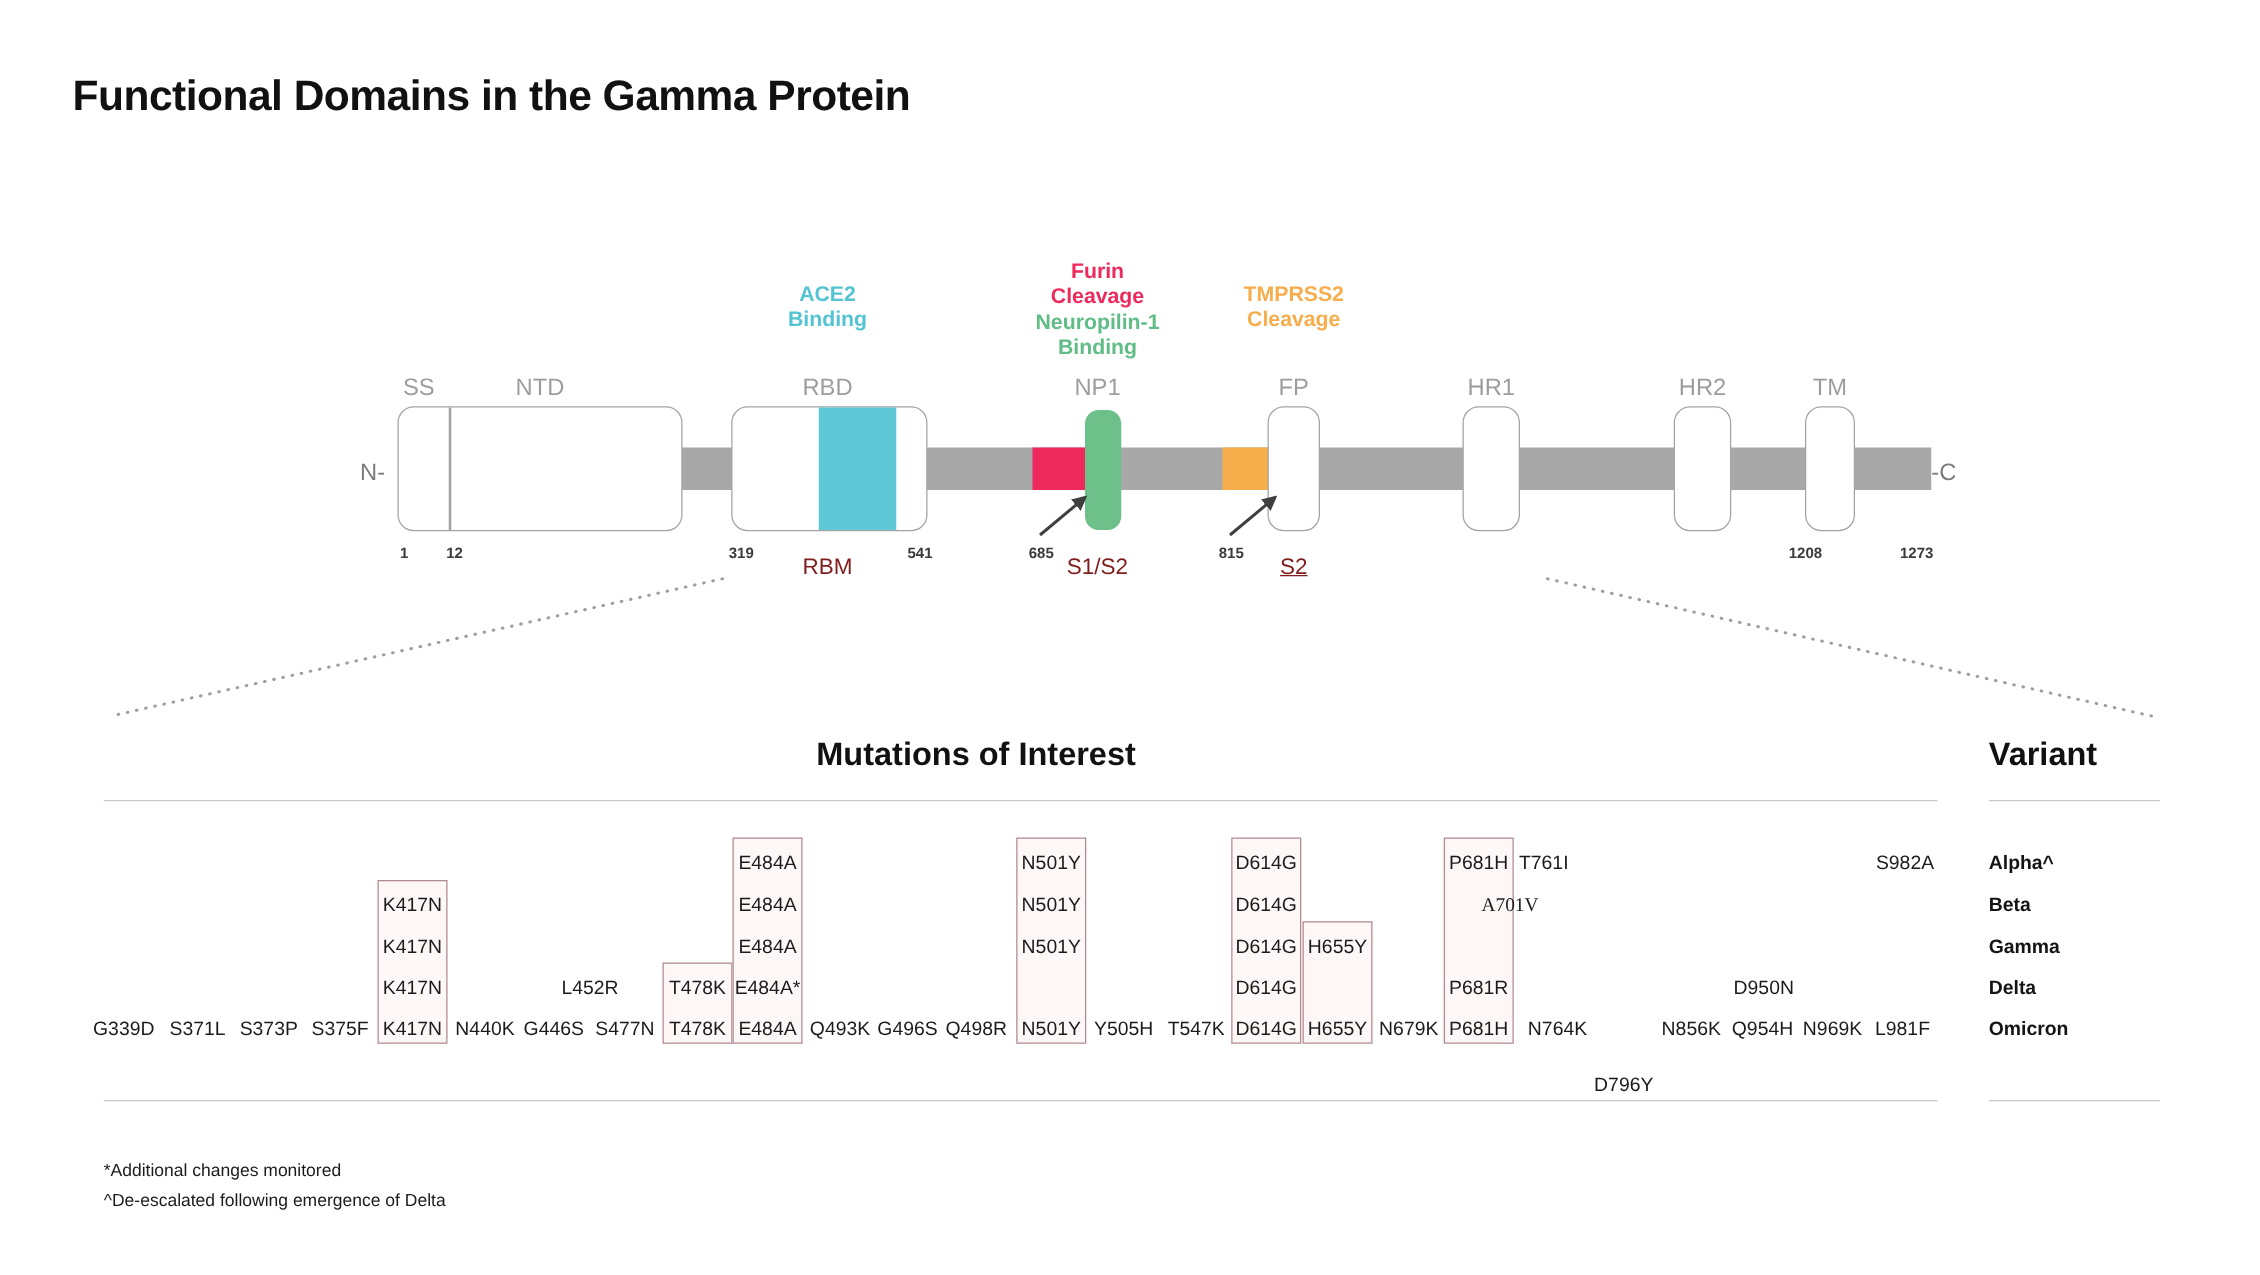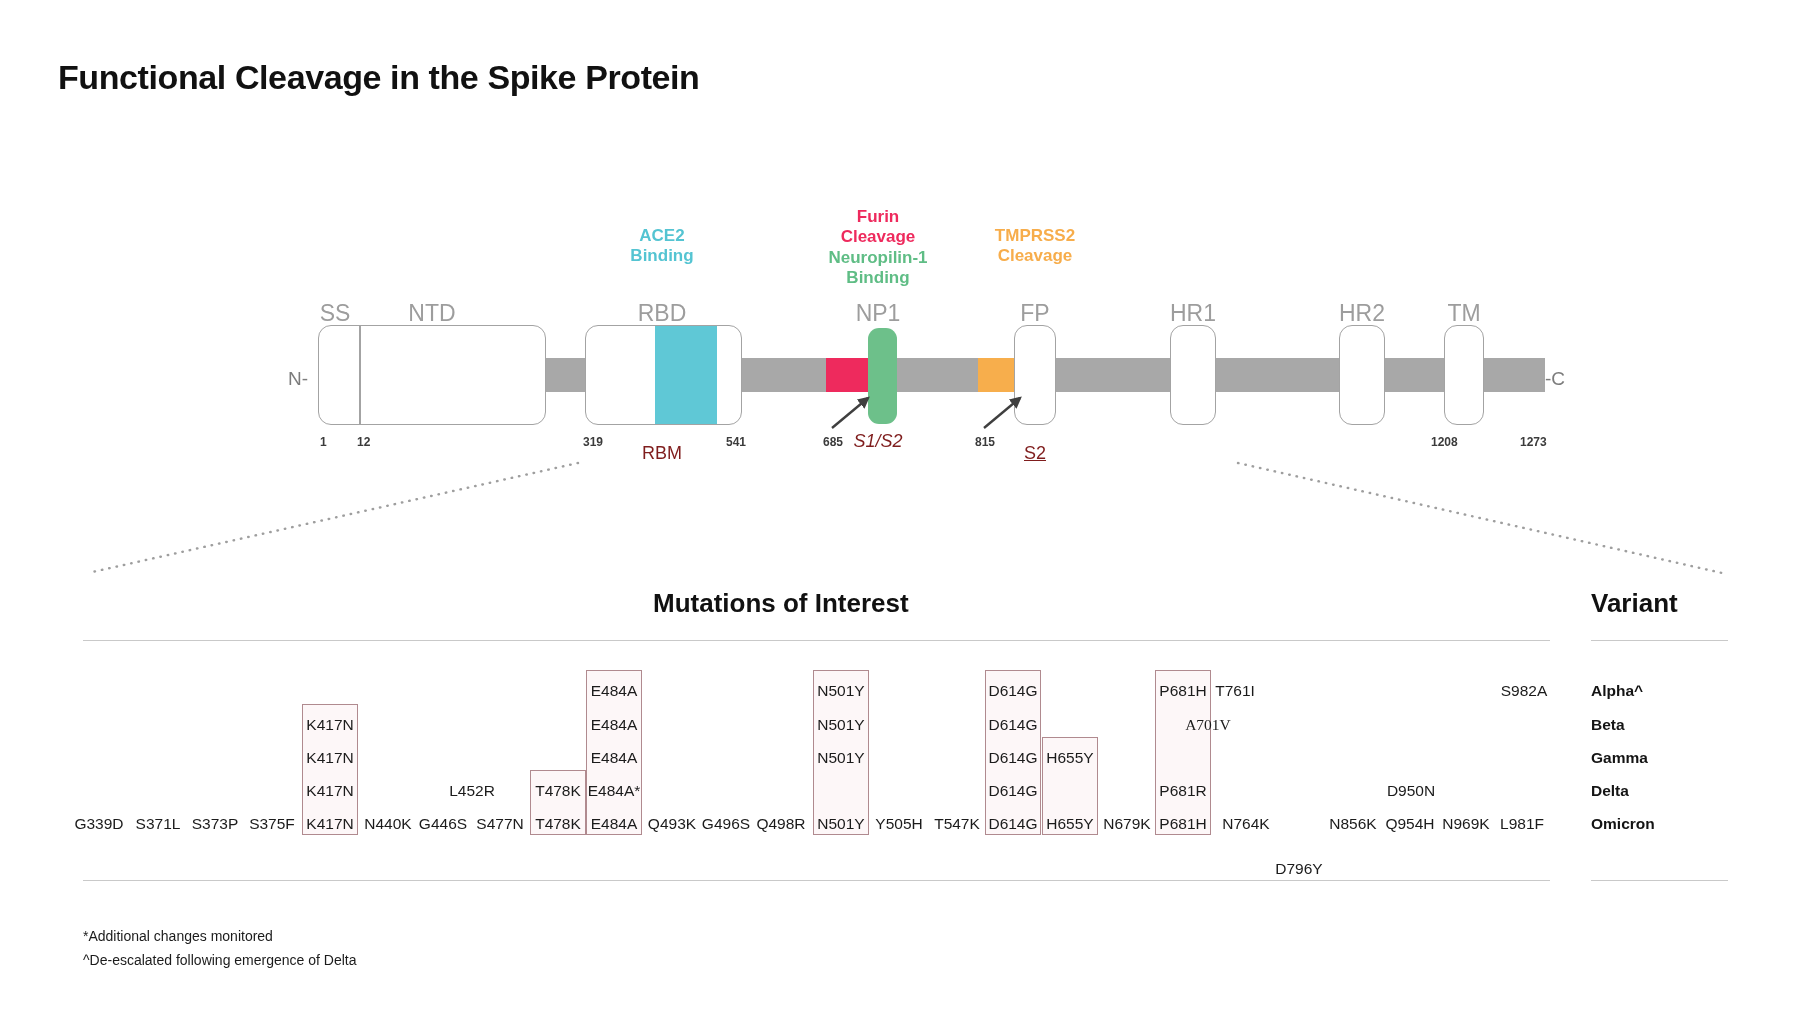--- a/index.html
+++ b/index.html
@@ -20,21 +20,21 @@
   }
 
   
   #domain-diagram{position:absolute;left:0;top:0;width:1808px;height:480px;}
 
   .func-label{
     position:absolute;text-align:center;font-weight:bold;font-size:17px;
     line-height:20px;white-space:pre-line;
   }
   .dom-name{
-    position:absolute;text-align:center;font-size:23px;color:#9d9d9d;font-weight:normal;
+    position:absolute;text-align:center;font-size:19px;color:#9d9d9d;font-weight:normal;
   }
   .pos-num{
     position:absolute;font-size:12px;font-weight:bold;color:#3b3b3b;
   }
   .term-label{
     position:absolute;font-size:19px;color:#7c7c7c;font-weight:normal;
   }
   .sub-label{
     position:absolute;font-size:18px;color:#7f1d1d;text-align:center;
   }
@@ -72,21 +72,21 @@
   }
   .footnote{
     position:absolute;font-size:14px;color:#1b1b1b;white-space:nowrap;
   }
 </style>
 </head>
 <body>
 
 <div id="stage">
 
-  <div class="page-title">Functional Cleavage in the Spike Protein</div>
+  <div class="page-title">Functional Domains in the Gamma Protein</div>
 
   <div id="domain-diagram">
 
     <div class="func-label" style="left:562px;top:226px;width:200px;color:#54c4d2;">ACE2
 Binding</div>
     <div class="func-label" style="left:778px;top:207px;width:200px;color:#ee2a5d;">Furin
 Cleavage</div>
     <div class="func-label" style="left:778px;top:248px;width:200px;color:#5fbd85;">Neuropilin-1
 Binding</div>
     <div class="func-label" style="left:935px;top:226px;width:200px;color:#f7ad4b;">TMPRSS2
@@ -141,21 +141,21 @@
     <div class="pos-num" style="left:320px;top:435px;">1</div>
     <div class="pos-num" style="left:357px;top:435px;">12</div>
     <div class="pos-num" style="left:583px;top:435px;">319</div>
     <div class="pos-num" style="left:726px;top:435px;">541</div>
     <div class="pos-num" style="left:823px;top:435px;">685</div>
     <div class="pos-num" style="left:975px;top:435px;">815</div>
     <div class="pos-num" style="left:1431px;top:435px;">1208</div>
     <div class="pos-num" style="left:1520px;top:435px;">1273</div>
 
     <div class="sub-label" style="left:612px;top:443px;width:100px;">RBM</div>
-    <div class="sub-label" style="left:828px;top:431px;width:100px;font-style:italic;">S1/S2</div>
+    <div class="sub-label" style="left:828px;top:443px;width:100px;">S1/S2</div>
     <div class="sub-label" style="left:985px;top:443px;width:100px;text-decoration:underline;">S2</div>
   </div>
 
   <svg class="connector" style="left:0;top:0;width:1808px;height:1020px;pointer-events:none;">
     <line x1="578" y1="463" x2="88" y2="573" stroke="#9e9e9e" stroke-width="2.4" stroke-linecap="round" stroke-dasharray="0.5 7"></line>
     <line x1="1238" y1="463" x2="1722" y2="573" stroke="#9e9e9e" stroke-width="2.4" stroke-linecap="round" stroke-dasharray="0.5 7"></line>
   </svg>
 
   <div id="mut-section">
 

